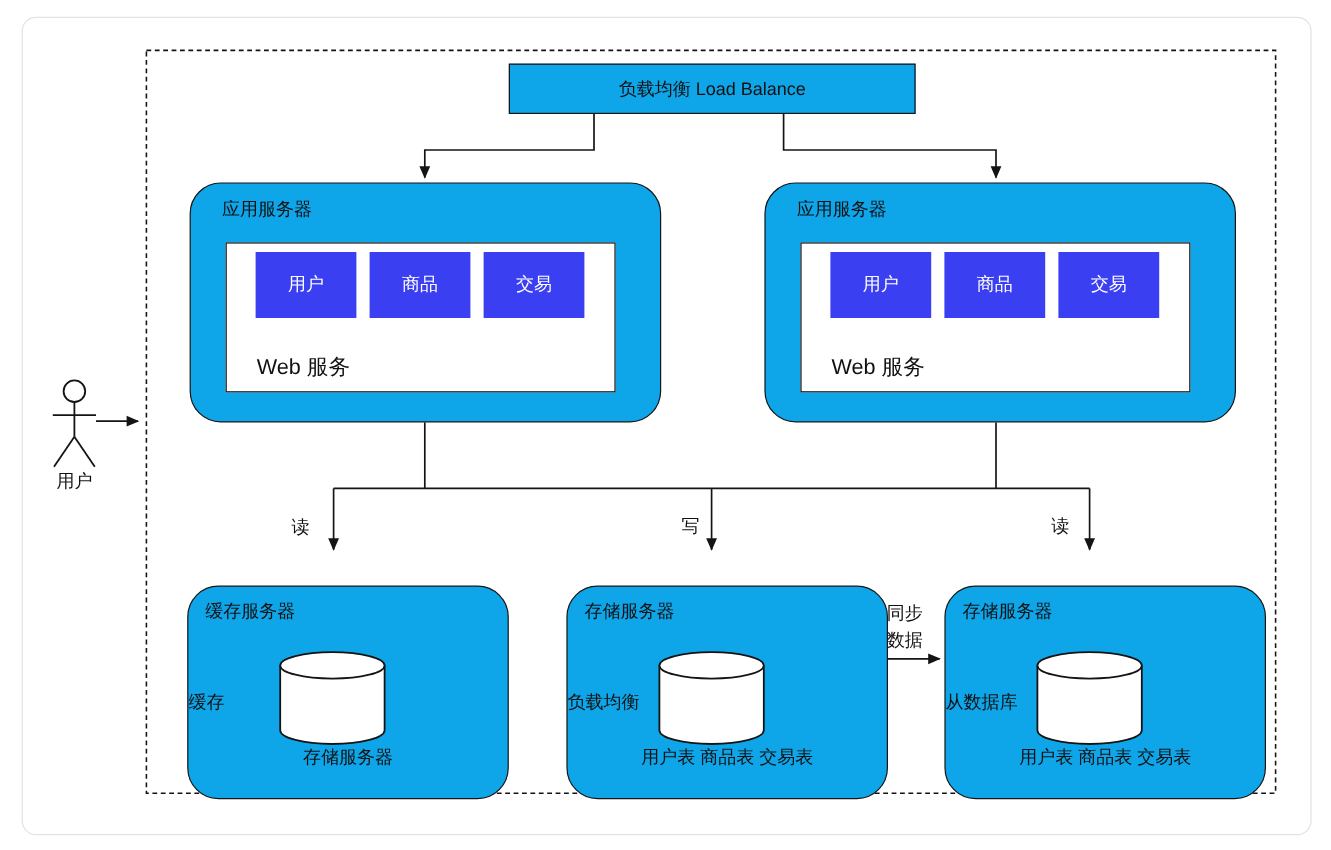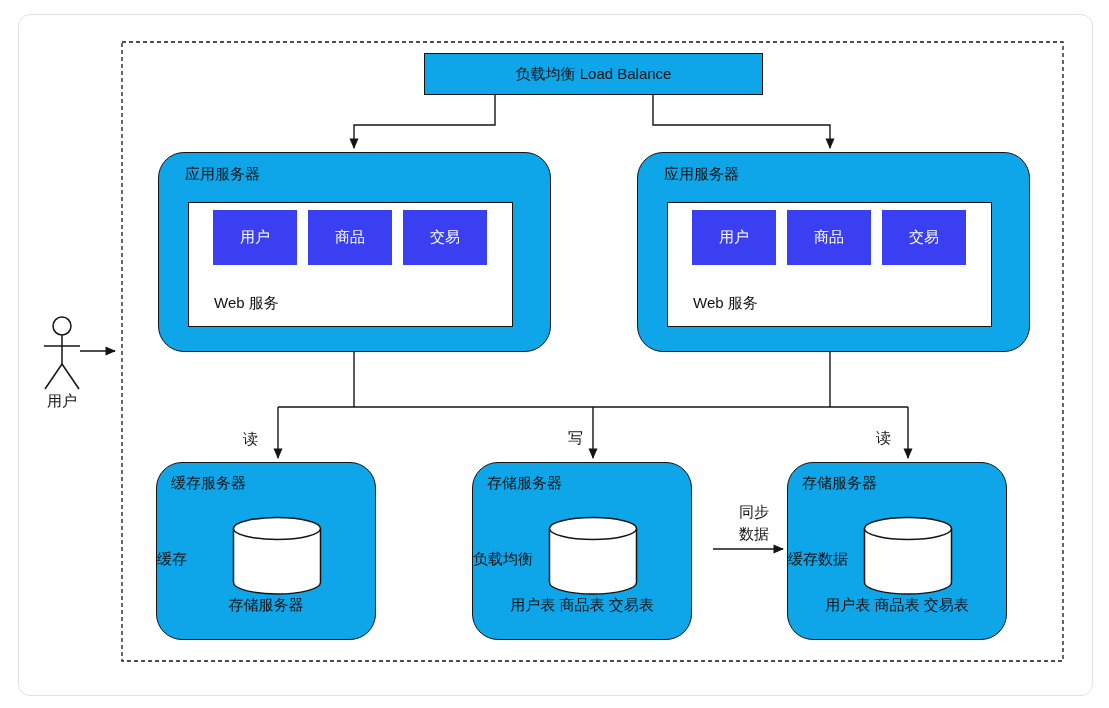--- a/index.html
+++ b/index.html
@@ -14,22 +14,22 @@
       font-size:15px;}
   .app1{left:158px;top:152px;width:393px;height:200px;}
   .app2{left:637px;top:152px;width:393px;height:200px;}
   .node-title{position:absolute;font-size:15px;white-space:nowrap;}
   .app-title{left:26px;top:12px;}
   .webbox{position:absolute;left:29px;top:49px;width:325px;height:125px;border:1.4px solid #141414;
           box-sizing:border-box;background:#ffffff;}
   .modules{position:absolute;left:24px;top:7px;display:flex;gap:11px;}
   .module{width:84px;height:55px;display:flex;align-items:center;justify-content:center;
           color:var(--module-text,#fff);background:var(--module-fill,#3b3ff2);font-size:15px;}
-  .weblabel{position:absolute;left:25px;top:91px;font-size:15px;white-space:nowrap;}
-  .store{width:220px;height:178px;}
+  .weblabel{position:absolute;left:25px;top:91px;font-size:18px;white-space:nowrap;}
+  .store{width:268px;height:178px;margin-top:26px;}
   .cache{left:156px;top:462px;}
   .master{left:472px;top:462px;}
   .slave{left:787px;top:462px;}
   .store-title{left:14px;top:11px;}
   .cyl{position:absolute;left:75px;top:53px;}
   .dblabel{position:absolute;left:0;right:0;top:87px;font-size:15px;}
   .caption{position:absolute;left:0;right:0;top:133px;text-align:center;font-size:15px;white-space:nowrap;}
   .edge-label{position:absolute;font-size:15px;white-space:nowrap;}
   .lab-read-left{left:243px;top:430px;}
   .lab-write{left:568px;top:429px;}
@@ -129,21 +129,21 @@
   </div>
 
   <div class="node rounded store slave">
     <div class="node-title store-title">存储服务器</div>
     <svg class="cyl" width="90" height="79" viewBox="0 0 90 79">
       <g stroke="#141414" stroke-width="1.5" fill="#ffffff">
         <path d="M1.5,12.5 V66.5 A43.5,11.5 0 0 0 88.5,66.5 V12.5"></path>
         <ellipse cx="45" cy="12.5" rx="43.5" ry="11"></ellipse>
       </g>
     </svg>
-    <div class="dblabel">缓存数据</div>
+    <div class="dblabel">从数据库</div>
     <div class="caption">用户表 商品表 交易表</div>
   </div>
 
   <div class="edge-label lab-read-left">读</div>
   <div class="edge-label lab-write">写</div>
   <div class="edge-label lab-read-right">读</div>
   <div class="edge-label lab-sync">
     <div>同步</div>
     <div>数据</div>
   </div>

